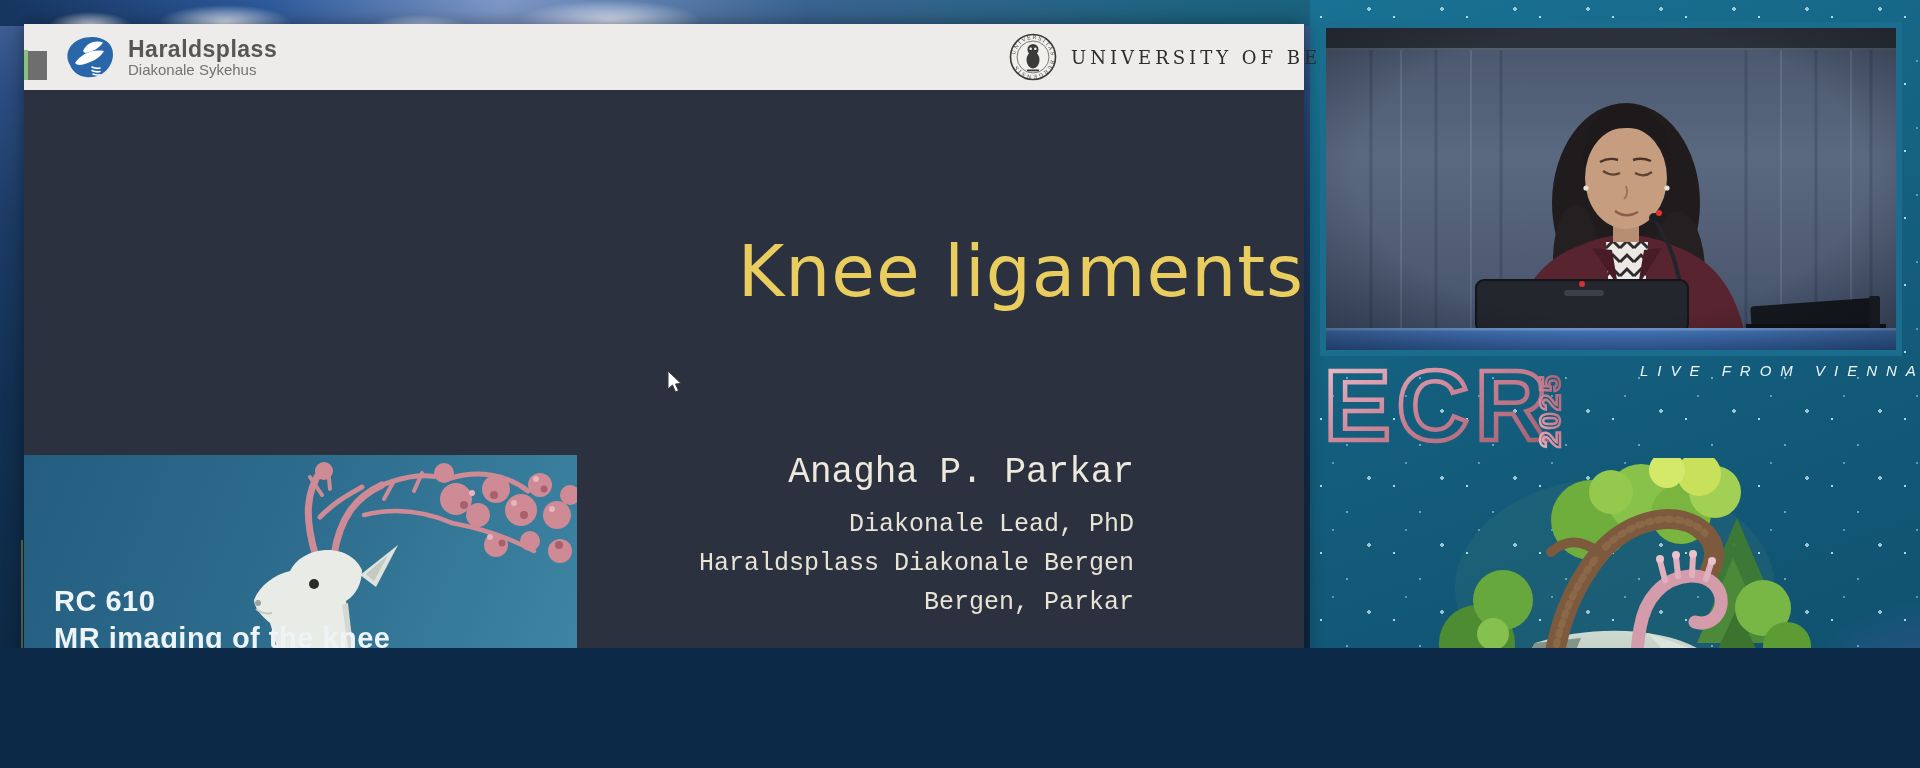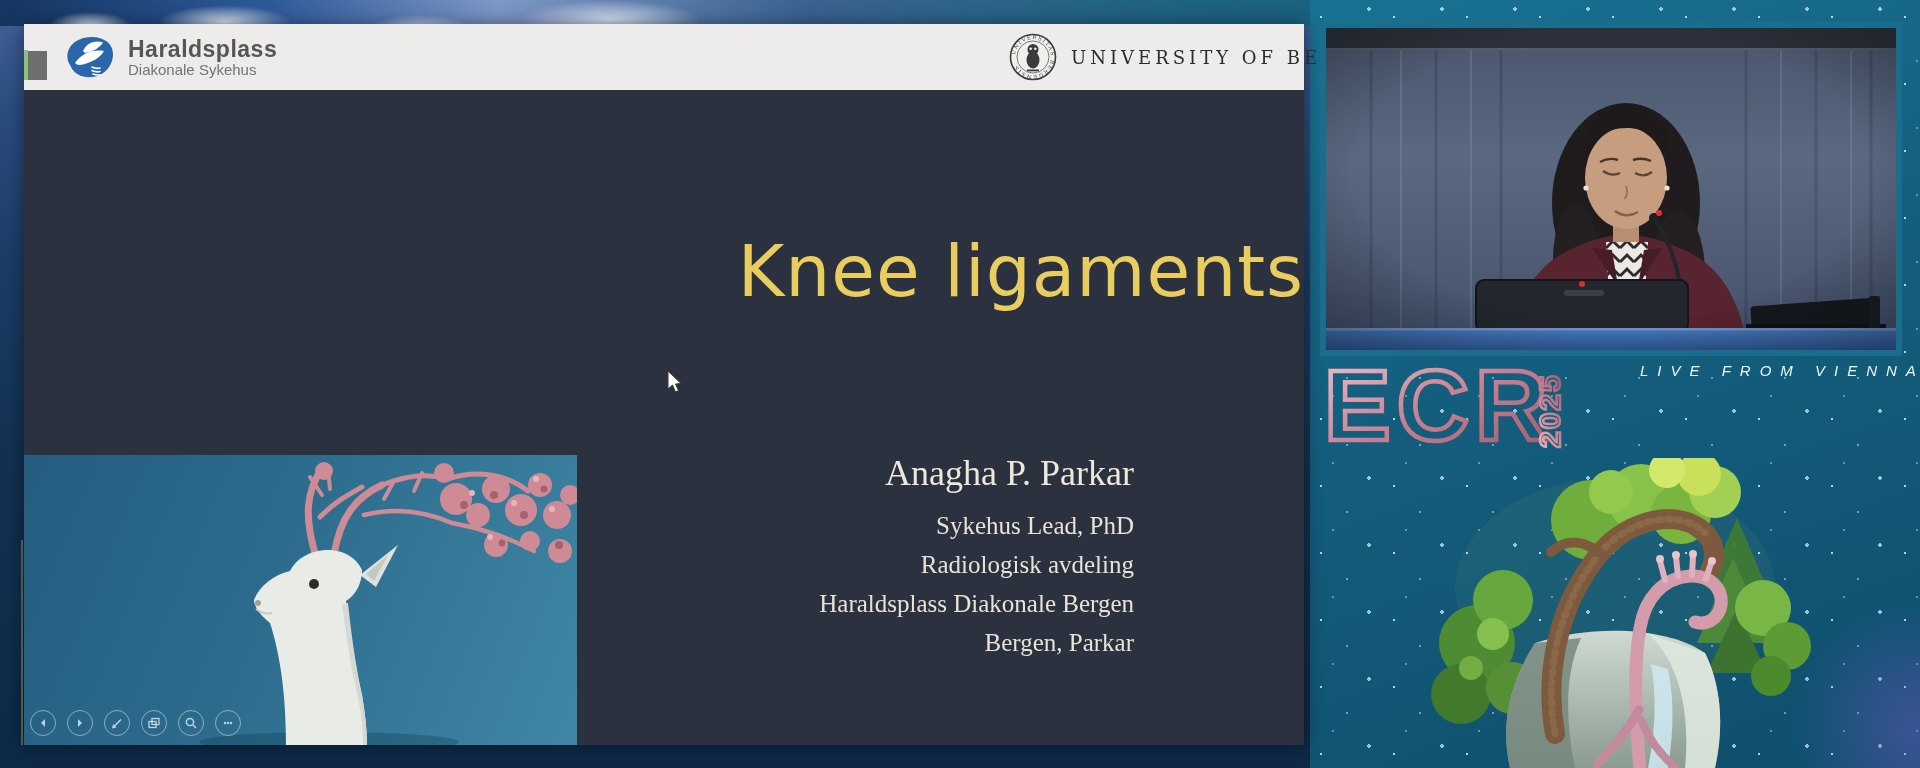--- a/index.html
+++ b/index.html
@@ -1,18 +1,18 @@
 <!DOCTYPE html>
 <html><head>
 <meta charset="utf-8">
 <style>
   * { box-sizing: border-box; }
   html,body { margin:0; padding:0; background:#0c2a47; }
   #stage {
-    position:relative; width:1920px; height:768px; overflow:hidden;
+    position:relative; width:1920px; height:648px; overflow:hidden;
     font-family:"Liberation Sans", sans-serif;
     background:linear-gradient(180deg,#44639b 0%,#2b4d80 14%,#1c3c66 34%,#123152 60%,#0d2946 100%);
     padding-left:23px;
   }
   
   #sky-strip {
     position:absolute; left:0; top:0; width:1920px; height:26px;
     background:
       radial-gradient(60px 20px at 90px 26px, rgba(245,248,255,.95), transparent 70%),
       radial-gradient(95px 24px at 225px 22px, rgba(235,242,252,.92), transparent 70%),
@@ -52,21 +52,21 @@
   #uob-logo .uob-name {
     font-family:"DejaVu Serif", serif; font-size:18px; letter-spacing:4px; color:#2d2d2d; white-space:nowrap;
   }
   #thumb-green { position:absolute; left:0; top:26px; width:4px; height:30px; background:#8bc17a; }
   #thumb-gray  { position:absolute; left:4px; top:27px; width:19px; height:29px; background:#6e6e6e; }
   #slide-title {
     position:absolute; left:0; top:206px; width:1280px; text-align:right;
     font-family:"DejaVu Sans", sans-serif; font-size:71px; font-weight:500;
     color:#e9cd5f; letter-spacing:1px;
   }
-  #presenter { position:absolute; right:170px; top:428px; text-align:right; font-family:Liberation Serif, serif; }
+  #presenter { position:absolute; right:170px; top:428px; text-align:right; font-family:Liberation Mono, monospace; }
   #presenter .p-name { font-size:36px; color:#ece8db; margin-bottom:12px; }
   #presenter .p-line { font-size:25px; line-height:39px; color:#e7e3d5; }
   #deer-figure {
     position:absolute; left:0; top:431px; width:553px; height:290px; overflow:hidden;
     background:linear-gradient(112deg,#245d80 0%,#2d6c8d 45%,#3f87a5 100%);
   }
   #session-caption { position:absolute; left:30px; top:559px; color:#eef4f6; }
   #session-caption .s-code  { font-size:29px; font-weight:700; line-height:37px; letter-spacing:.5px; }
   #session-caption .s-title { font-size:29px; font-weight:700; line-height:37px; letter-spacing:.5px; }
   #slide-toolbar { position:absolute; left:6px; top:686px; display:flex; gap:11px; }
@@ -137,22 +137,21 @@
       </div>
     </div>
 
     <div id="thumb-green"></div>
     <div id="thumb-gray"></div>
 
     <div id="slide-title">Knee ligaments</div>
 
     <div id="presenter">
       <div class="p-name">Anagha P. Parkar</div>
-      <div class="p-line">Sykehus Lead, PhD</div>
-      <div class="p-line">Radiologisk avdeling</div>
+      <div class="p-line">Diakonale Lead, PhD</div>
       <div class="p-line">Haraldsplass Diakonale Bergen</div>
       <div class="p-line">Bergen, Parkar</div>
     </div>
 
     <div id="deer-figure">
       <svg width="553" height="290" viewBox="0 0 553 290">
         <ellipse cx="305" cy="287" rx="130" ry="10" fill="rgba(0,40,60,.25)"></ellipse>
 
         <g stroke="#cf8b95" fill="none" stroke-linecap="round">
           <path d="M292,102 C280,62 282,36 298,14" stroke-width="7"></path>
@@ -203,20 +202,24 @@
                  C319,94 333,103 338,115 C338,128 332,140 322,146
                  C326,170 330,206 338,240 C341,258 343,274 343,290 Z" fill="#e9ebe7"></path>
         <path d="M318,150 C322,176 326,210 334,242 C337,258 339,274 339,290 L343,290
                  C343,274 341,258 338,240 C331,208 327,176 324,148 Z" fill="#d4d9d3"></path>
         <circle cx="290" cy="129" r="5" fill="#2b2b27"></circle>
         <circle cx="234" cy="148" r="3" fill="#9aa49e"></circle>
         <path d="M232,154 q8,6 16,4" stroke="#c3cac3" stroke-width="2" fill="none"></path>
       </svg>
     </div>
 
+    <div id="session-caption">
+      <div class="s-code">RC 610</div>
+      <div class="s-title">MR imaging of the knee</div>
+    </div>
 
     <div id="slide-toolbar">
       <div class="tb-btn">
         <svg width="14" height="14" viewBox="0 0 14 14">
           <path d="M9,3 L5,7 L9,11 Z" fill="rgba(255,255,255,.7)"></path>
           </svg>
       </div>
       <div class="tb-btn">
         <svg width="14" height="14" viewBox="0 0 14 14">
           <path d="M5,3 L9,7 L5,11 Z" fill="rgba(255,255,255,.7)"></path>

